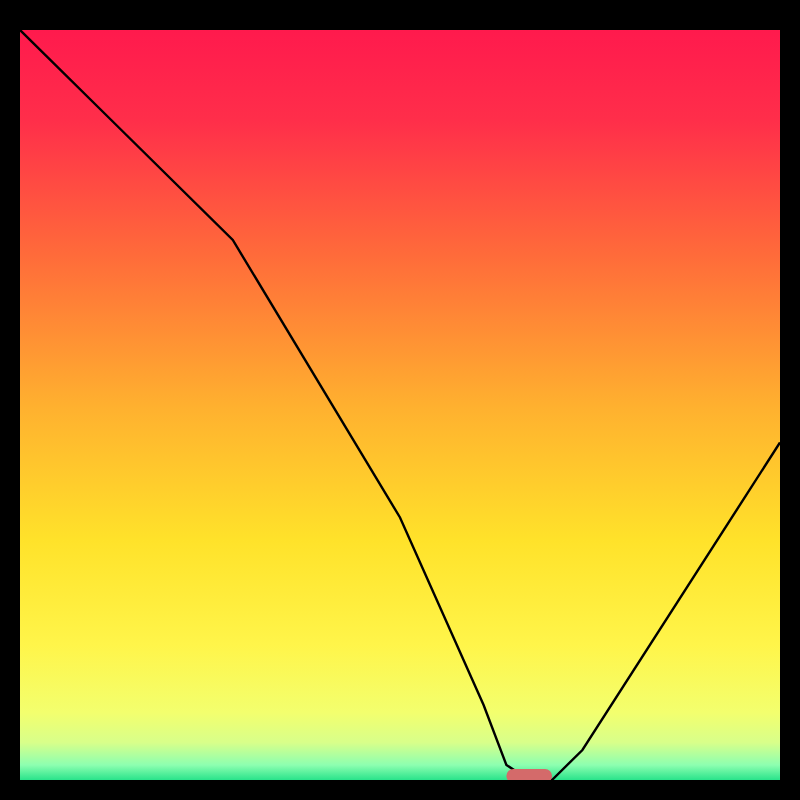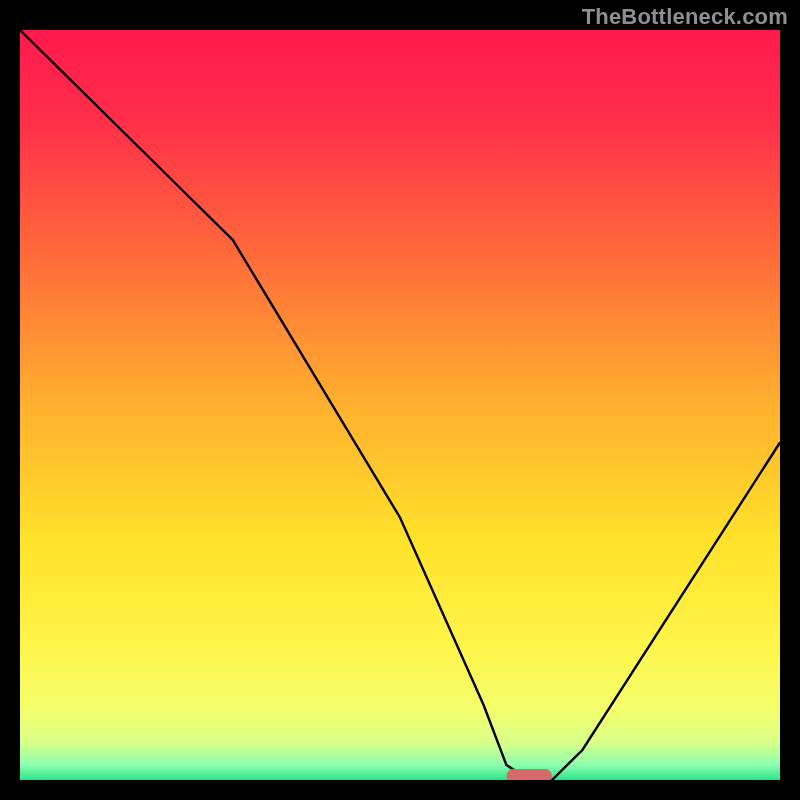--- a/index.html
+++ b/index.html
@@ -36,21 +36,20 @@
     height: 750px;
   }
   svg {
     display: block;
   }
 </style>
 </head>
 <body>
 
 <div class="frame">
-  <div class="watermark">TheBottleneck.com</div>
 
   <div class="plot">
     <svg id="chart-svg" viewBox="0 0 760 750" width="760" height="750">
       <defs>
         <linearGradient id="bg-grad" x1="0" y1="0" x2="0" y2="1">
             <stop offset="0%" stop-color="#ff1a4d"></stop>
             <stop offset="12%" stop-color="#ff2e4a"></stop>
             <stop offset="30%" stop-color="#ff6b3a"></stop>
             <stop offset="50%" stop-color="#ffb02f"></stop>
             <stop offset="68%" stop-color="#ffe22a"></stop>

